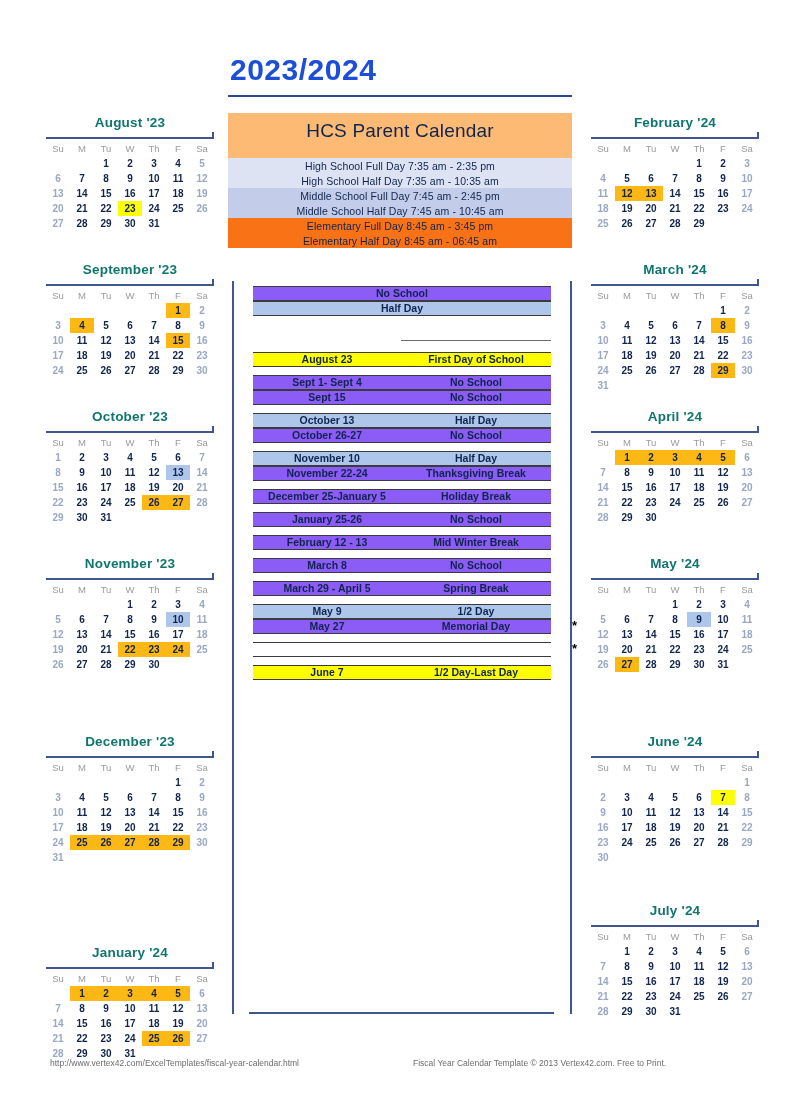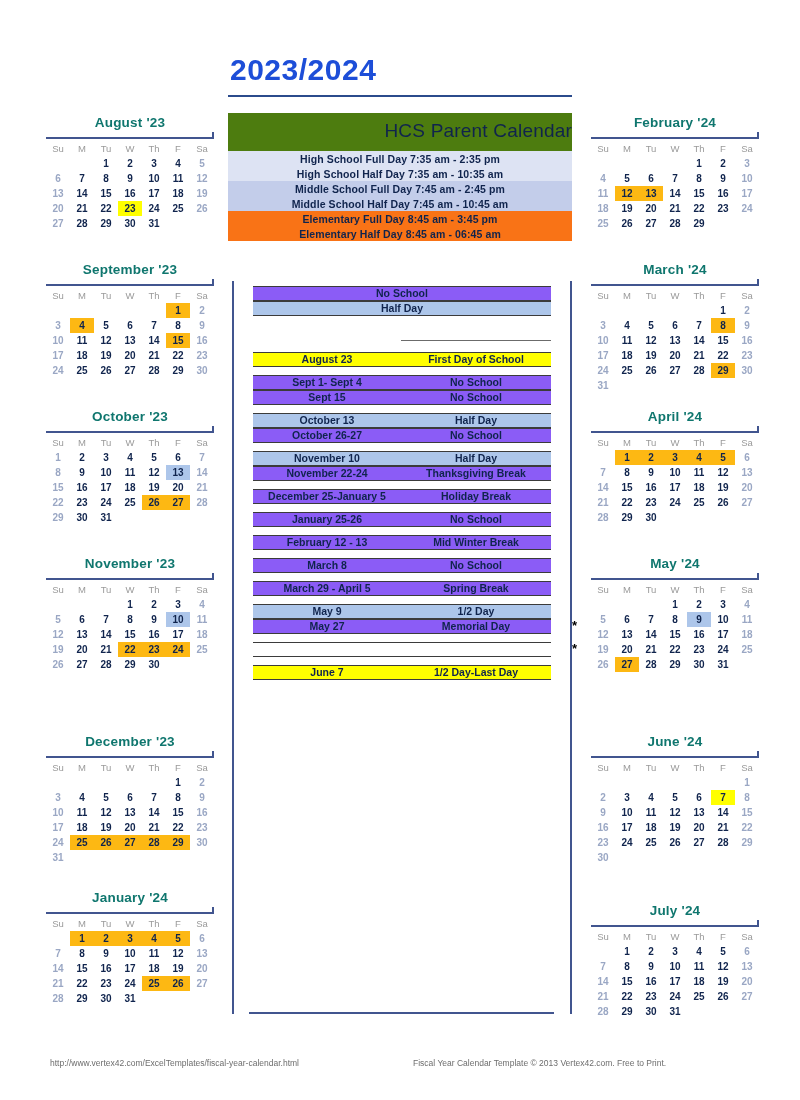--- a/index.html
+++ b/index.html
@@ -17,26 +17,26 @@
     letter-spacing:0.5px;line-height:1;
   }
   .title-rule{
     position:absolute;left:228px;top:95px;width:344px;height:2px;
     background:#2b4b8c;
   }
 
   
   .hdr-box{position:absolute;left:228px;top:113px;width:344px;}
   .hdr-band{
-    background:#4d7c0f;color:#10244d;text-align:right;
-    font-size:19px;font-weight:normal;padding:7px 0 9px;
+    background:#fdba74;color:#10244d;text-align:center;
+    font-size:19px;font-weight:normal;padding:7px 0 16px;
     letter-spacing:0.2px;
   }
   .hdr-row{
-    text-align:center;font-size:10.5px;font-weight:bold;color:#10244d;
+    text-align:center;font-size:10.5px;font-weight:normal;color:#10244d;
     padding:2px 0 1px;letter-spacing:0.1px;
   }
   .s1{background:#dde3f3;}
   .s2{background:#c3cdea;}
   .s3{background:#f97316;}
 
   
   .center-panel{
     position:absolute;left:232px;top:281px;width:336px;height:733px;
     border-left:2px solid #41558f;border-right:2px solid #41558f;
@@ -547,21 +547,21 @@
               <td class="empty"></td>
               <td class="empty"></td>
               <td class="empty"></td>
               <td class="empty"></td>
               <td class="empty"></td>
               <td class="empty"></td>
             </tr>
           </tbody>
         </table>
       </div>
-      <div class="month" style="left: 46px; top: 890px;">
+      <div class="month" style="left: 46px; top: 945px;">
         <div class="m-title">January '24</div>
         <div class="m-title-rule"></div>
         <table class="cal">
           <thead>
             <tr>
               <th>Su</th>
               <th>M</th>
               <th>Tu</th>
               <th>W</th>
               <th>Th</th>

